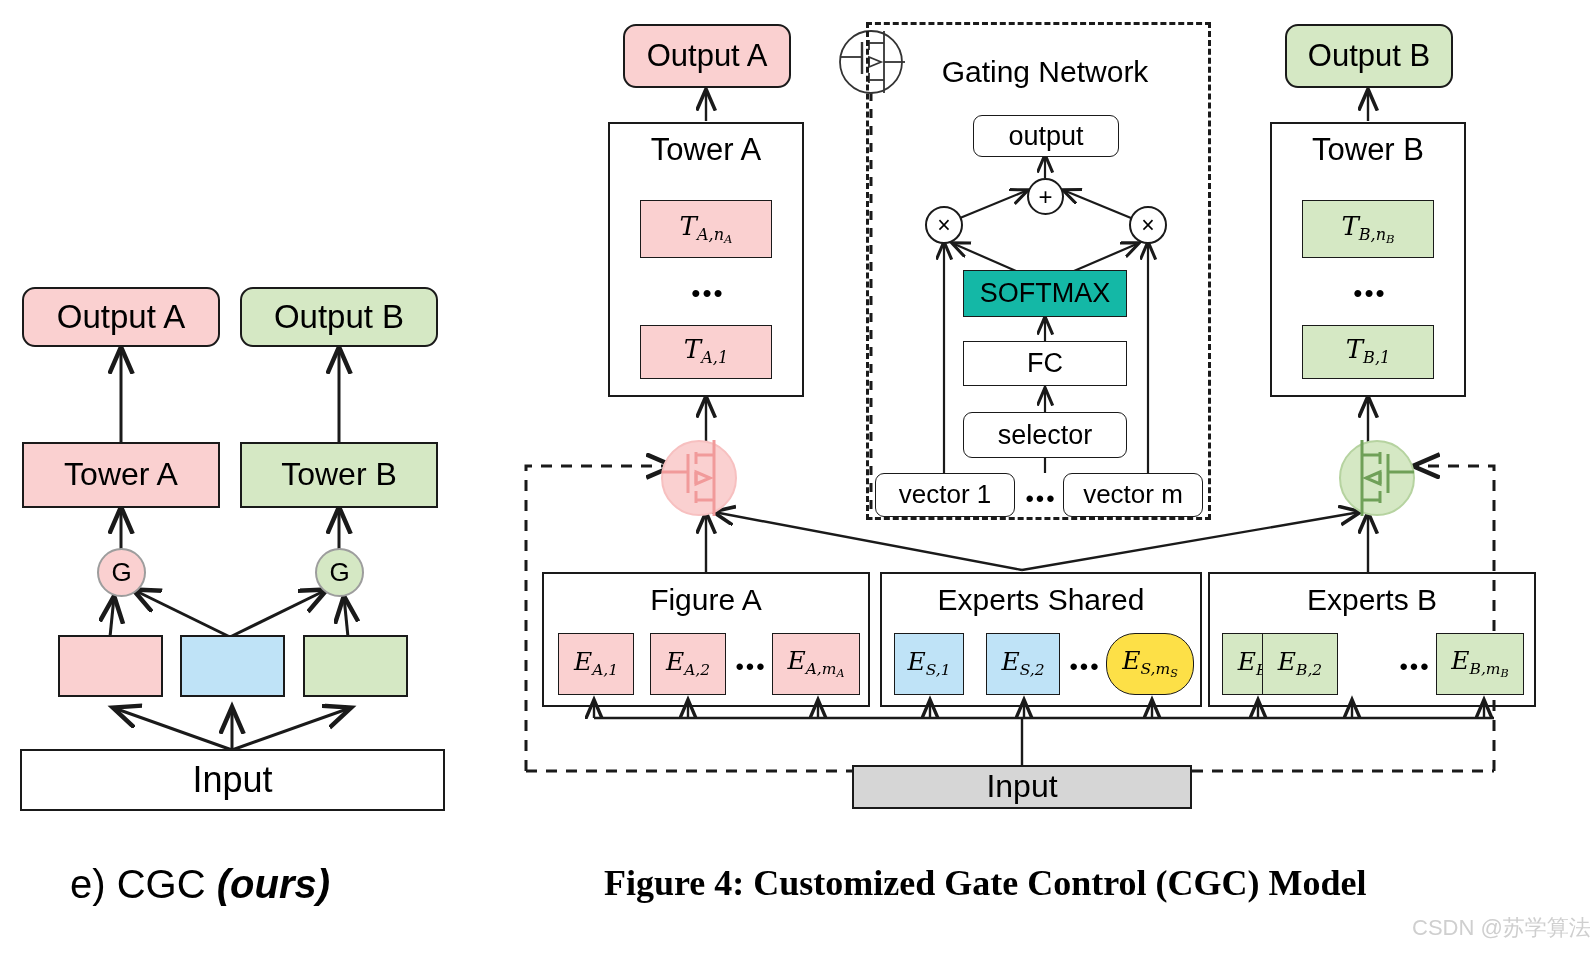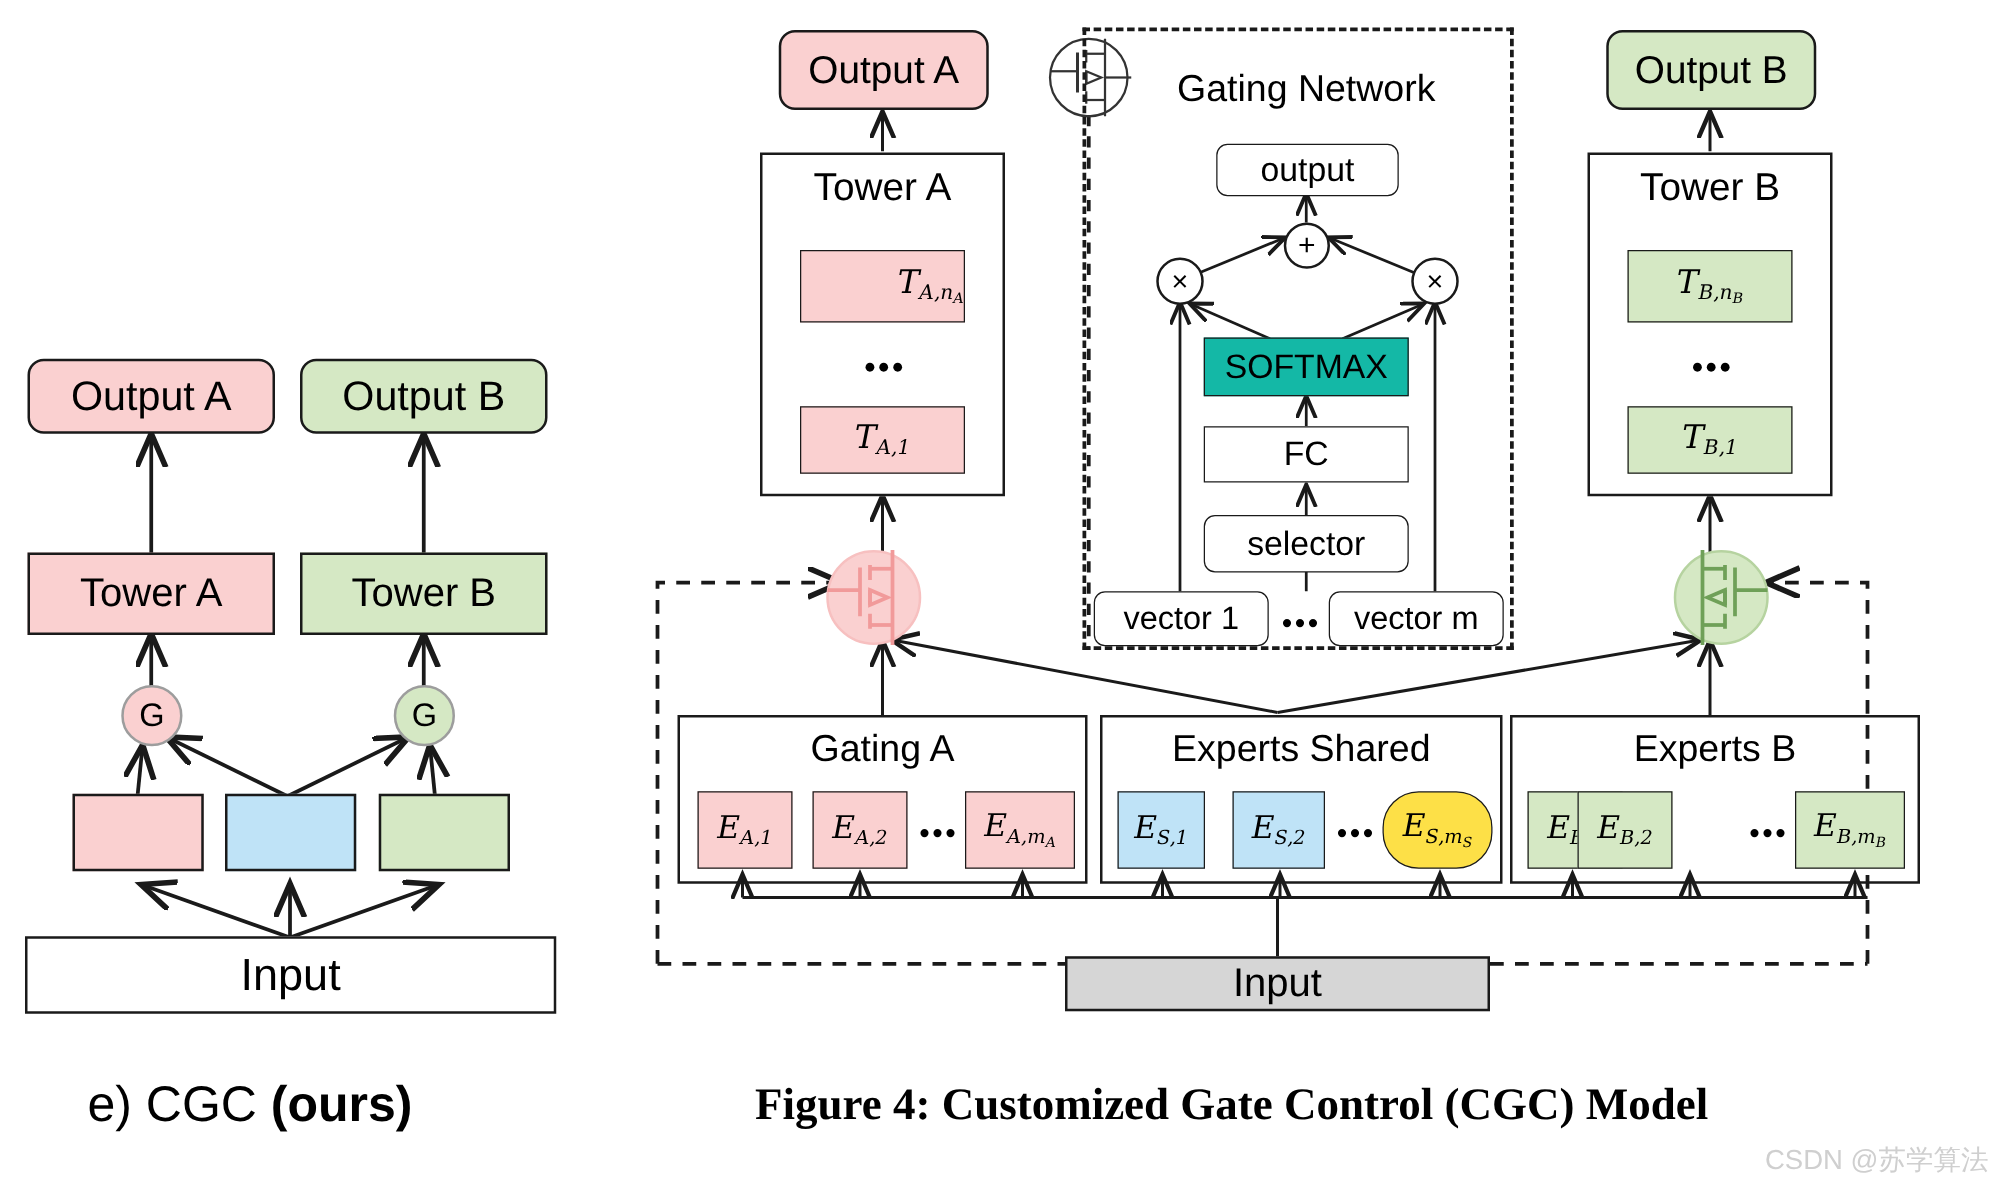--- a/index.html
+++ b/index.html
@@ -288,36 +288,36 @@
   </div>
   <div class="node" style="left:303px; top:635px; width:105px; height:62px; background:#d5e8c4;">
     <span></span>
   </div>
 
   <div class="node" style="left:20px; top:749px; width:425px; height:62px; background:#ffffff; font-size:36px;">
     <span>Input</span>
   </div>
 
   <div class="caption" style="left:70px; top:862px; font-size:40px;">
-    <span>e) CGC </span><span style="font-weight:bold;">(ours)</span>
+    <span>e) CGC </span><span style="font-weight:bold;font-style:italic;">(ours)</span>
   </div>
 
   <div class="node rounded" style="left:623px; top:24px; width:168px; height:64px; background:#fad0d0; font-size:31px;">
     <span>Output A</span>
   </div>
 
   <div class="node rounded" style="left:1285px; top:24px; width:168px; height:64px; background:#d5e8c4; font-size:31px;">
     <span>Output B</span>
   </div>
 
   <div class="container-box" style="left:608px; top:122px; width:196px; height:275px; background:#ffffff;"></div>
   <div class="container-title" style="left:608px; top:132px; width:196px; font-size:31px;">
     <span>Tower A</span>
   </div>
-  <div class="node thin" style="left:640px; top:200px; width:132px; height:58px; background:#fad0d0;justify-content:flex-end;">
+  <div class="node thin" style="left:640px; top:200px; width:132px; height:58px; background:#fad0d0;">
     <span class="math" style="font-size:26px;">
       <span>T</span><sub><span>A,n</span><sub><span>A</span></sub></sub>
     </span>
   </div>
   <div class="dots" style="left:688px; top:280px; width:40px; text-align:center; font-size:26px;">
     <span>•••</span>
   </div>
   <div class="node thin" style="left:640px; top:325px; width:132px; height:54px; background:#fad0d0;">
     <span class="math" style="font-size:26px;">
       <span>T</span><sub><span>A,1</span></sub>
@@ -382,21 +382,21 @@
   <div class="dots" style="left:1019px; top:487px; width:44px; text-align:center; font-size:24px;">
     <span>•••</span>
   </div>
 
   <div class="node rounded-sm thin" style="left:1063px; top:473px; width:140px; height:44px; background:#ffffff; font-size:26px;">
     <span>vector m</span>
   </div>
 
   <div class="container-box" style="left:542px; top:572px; width:328px; height:135px;"></div>
   <div class="container-title" style="left:542px; top:583px; width:328px; font-size:30px;">
-    <span>Gating A</span>
+    <span>Figure A</span>
   </div>
   <div class="node thin" style="left:558px; top:633px; width:76px; height:62px; background:#fad0d0;">
     <span class="math" style="font-size:25px;">
       <span>E</span><sub><span>A,1</span></sub>
     </span>
   </div>
   <div class="node thin" style="left:650px; top:633px; width:76px; height:62px; background:#fad0d0;">
     <span class="math" style="font-size:25px;">
       <span>E</span><sub><span>A,2</span></sub>
     </span>

